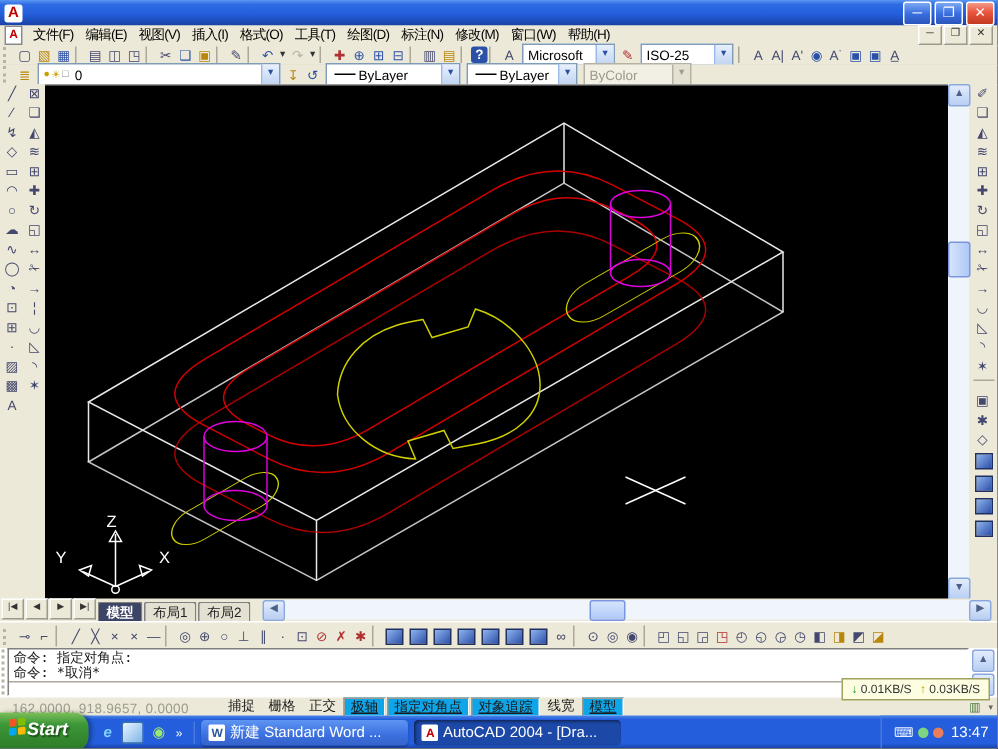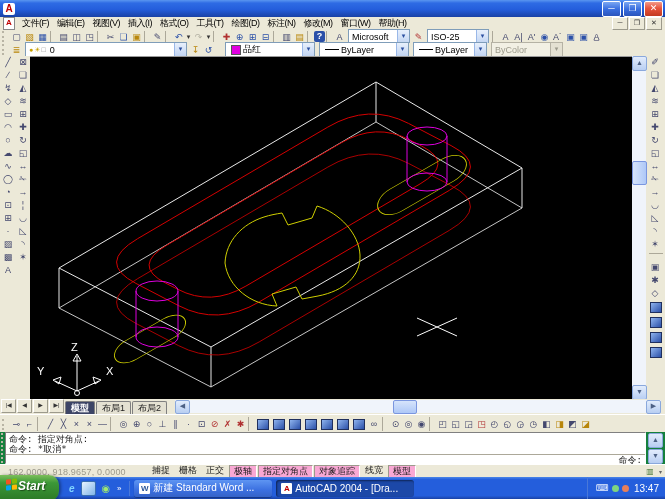--- a/index.html
+++ b/index.html
@@ -75,40 +75,40 @@
     background:#E4E1D2;color:#222;margin-left:1px;border-radius:2px 2px 0 0;}
   .tab.active{background:#3D4566;color:#fff;font-weight:bold;}
   .hscroll{position:relative;flex:1;height:13px;background:#F0F4FB;margin:0 4px 1px 8px;}
   .hs-l{left:0;top:0}.hs-r{left:auto;right:0;top:0}
   .hthumb{position:absolute;left:218px;top:0;width:22px;height:12px;
     background:linear-gradient(180deg,#D6E4FB,#AEC8F7);border:1px solid #7A96DF;border-radius:2px;}
   
   .osnaprow{top:414px;height:18px;border-top:1px solid #fff;border-bottom:1px solid #ACA899;}
   .osnaprow .tbi{height:14px;line-height:14px;}
   
-  .cmd{position:absolute;left:0;top:432px;width:665px;height:32px;background:#15803d;}
+  .cmd{position:absolute;left:0;top:432px;width:665px;height:32px;background:#ffffff;}
   .cmd-grip{position:absolute;left:1px;top:1px;bottom:1px;width:3px;border-left:2px dotted #B8B4A4;}
   .cmd-box{position:absolute;left:5px;top:0;right:19px;bottom:0;background:#fff;
     border:1px solid;border-color:#808080 #fff #fff #808080;
     font-family:"DejaVu Sans Mono","Liberation Mono",monospace;font-size:9px;color:#1a1a1a;}
   .cmd-hist{height:20px;padding:1px 3px 0 3px;line-height:10px;border-bottom:1px solid #ACA899;}
   .cmd-prompt{padding:0 3px;line-height:10px;text-align:right;}
   .cmd-scroll{position:absolute;right:3px;top:1px;width:14px;}
   .cmd-scroll .sarrow{position:static;display:block;margin-bottom:1px;}
   
   .netosd{position:absolute;left:561px;top:452px;width:97px;height:13px;background:#FDFDE1;
     border:1px solid #A0A060;display:flex;align-items:center;font-size:8px;color:#333;z-index:30;
     justify-content:space-evenly;white-space:nowrap;}
   .dn{color:#1F9E1F;font-weight:bold}.up{color:#C8A000;font-weight:bold}
   
   .statusbar{position:absolute;left:0;top:464px;width:665px;height:13px;background:#ECE9D8;
     border-top:1px solid #fff;display:flex;align-items:center;font-size:9px;}
   .coords{color:#9C9A8C;padding-left:8px;width:140px;letter-spacing:0.2px;}
   .sb{padding:0 4px;height:11px;line-height:11px;color:#1a1a1a;margin-right:1px;white-space:nowrap;}
-  .sb.on{border:1px solid;border-color:#9C9A8C #fff #fff #9C9A8C;background:#f9a8d4;}
+  .sb.on{border:1px solid;border-color:#9C9A8C #fff #fff #9C9A8C;background:#0ea5e9;text-decoration:underline;}
   .tray-ico{margin-left:auto;display:flex;align-items:center;gap:2px;padding-right:3px;}
   .tstat{width:14px;height:10px;font-size:8px;line-height:10px;text-align:center;color:#4a7a3a;}
   
   .taskbar{position:absolute;left:0;top:477px;width:665px;height:22px;
     background:linear-gradient(180deg,#4A87E8 0%,#245EDC 12%,#245EDC 85%,#1941A5 100%);
     display:flex;align-items:center;color:#fff;}
   .startbtn{height:22px;padding:4px 14px 0 6px;border-radius:0 10px 10px 0;
     background:linear-gradient(180deg,#7CBF5A 0%,#3C9838 30%,#2E7D28 90%);
     display:flex;gap:1px;font-size:12px;font-weight:bold;font-style:italic;
     text-shadow:1px 1px 1px #1d4d18;box-shadow:2px 0 3px rgba(0,0,0,.35);}
@@ -226,27 +226,20 @@
       <span class="combo-val" style="display:flex;align-items:center">
         <span class="mini gold">●</span>
         <span class="mini gold">☀</span>
         <span class="mini sq">□</span>
         <span style="margin-left:3px">0</span>
       </span>
       <span class="combo-btn">▾</span>
     </span>
     <span class="tbi c-gold">↧</span>
     <span class="tbi c-blue">↺</span>
-    <span class="combo" style="width:88px;margin-left:10px">
-      <span class="combo-val" style="display:flex;align-items:center">
-        <span class="swatch"></span>
-        <span>品红</span>
-      </span>
-      <span class="combo-btn">▾</span>
-    </span>
     <span class="combo" style="width:88px">
       <span class="combo-val" style="display:flex;align-items:center">
         <span class="line-prev"></span>
         <span>ByLayer</span>
       </span>
       <span class="combo-btn">▾</span>
     </span>
     <span class="combo" style="width:72px">
       <span class="combo-val" style="display:flex;align-items:center">
         <span class="line-prev"></span>
@@ -485,20 +478,26 @@
           <div>命令: *取消*</div>
         </div>
       <div class="cmd-prompt">命令:</div>
     </div>
     <div class="cmd-scroll">
       <span class="sarrow">▲</span>
       <span class="sarrow">▼</span>
     </div>
   </div>
 
+  <div class="netosd">
+    <span><span class="dn">↓</span>
+      <span>0.01KB/S</span></span>
+    <span><span class="up">↑</span>
+      <span>0.03KB/S</span></span>
+  </div>
 
   <div class="statusbar">
     <span class="coords">162.0000, 918.9657, 0.0000</span>
     <span style="display:flex">
 
     <span class="sb">捕捉</span>
         <span class="sb">栅格</span>
         <span class="sb">正交</span>
         <span class="sb on">极轴</span>
         <span class="sb on">指定对角点</span>

